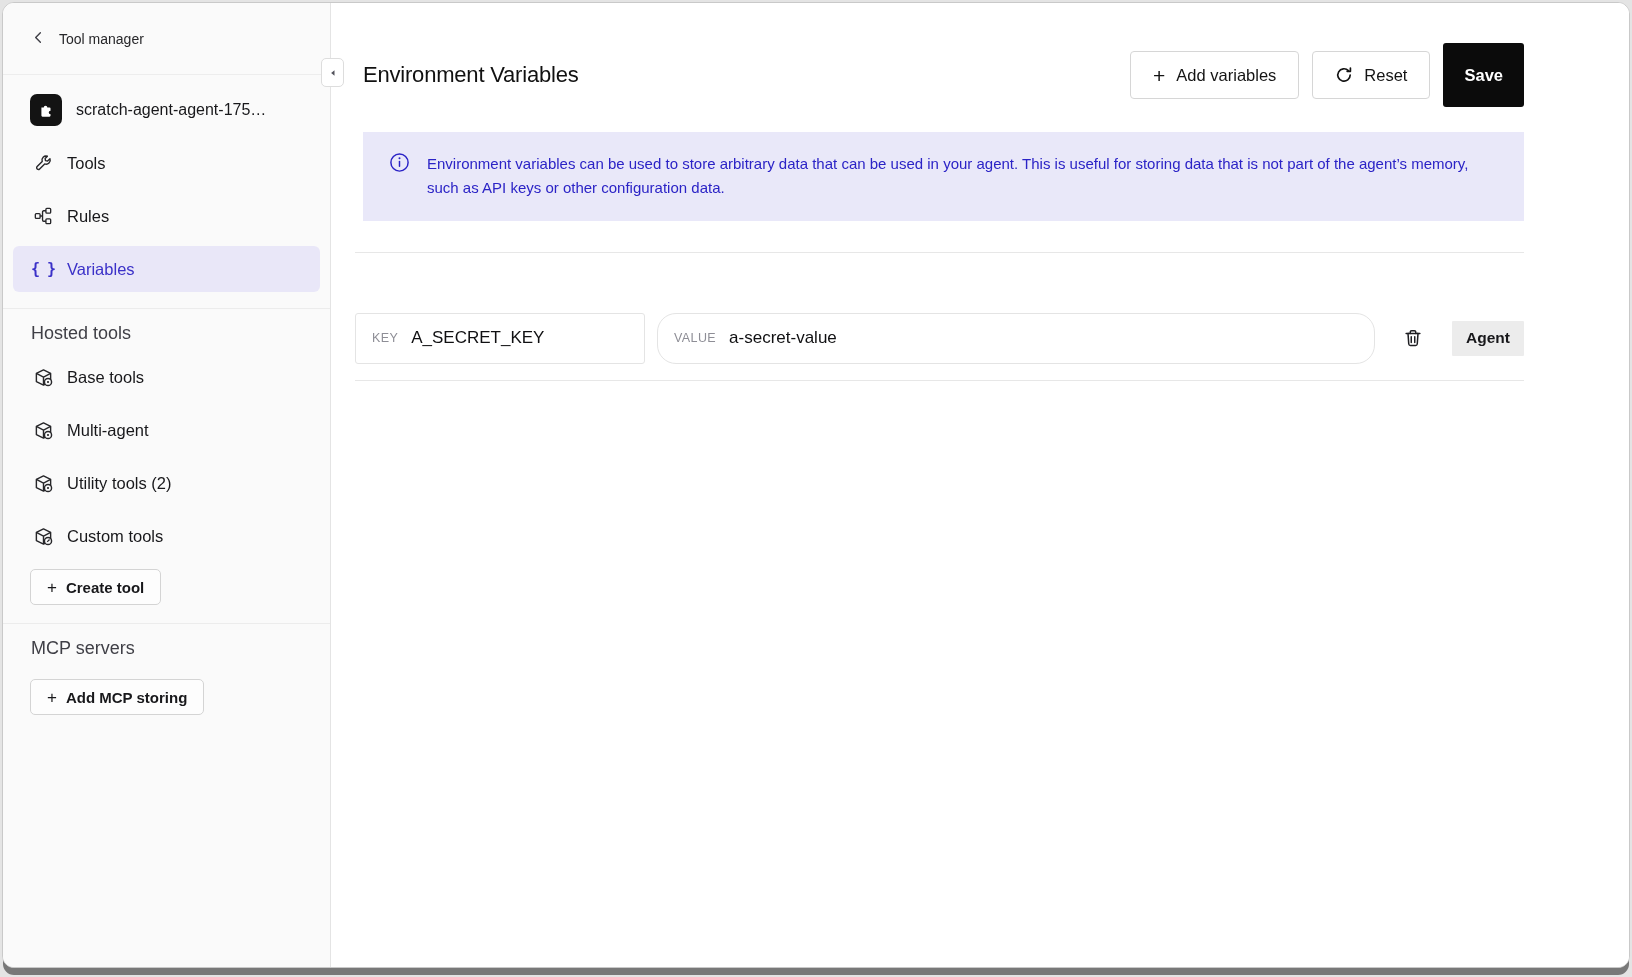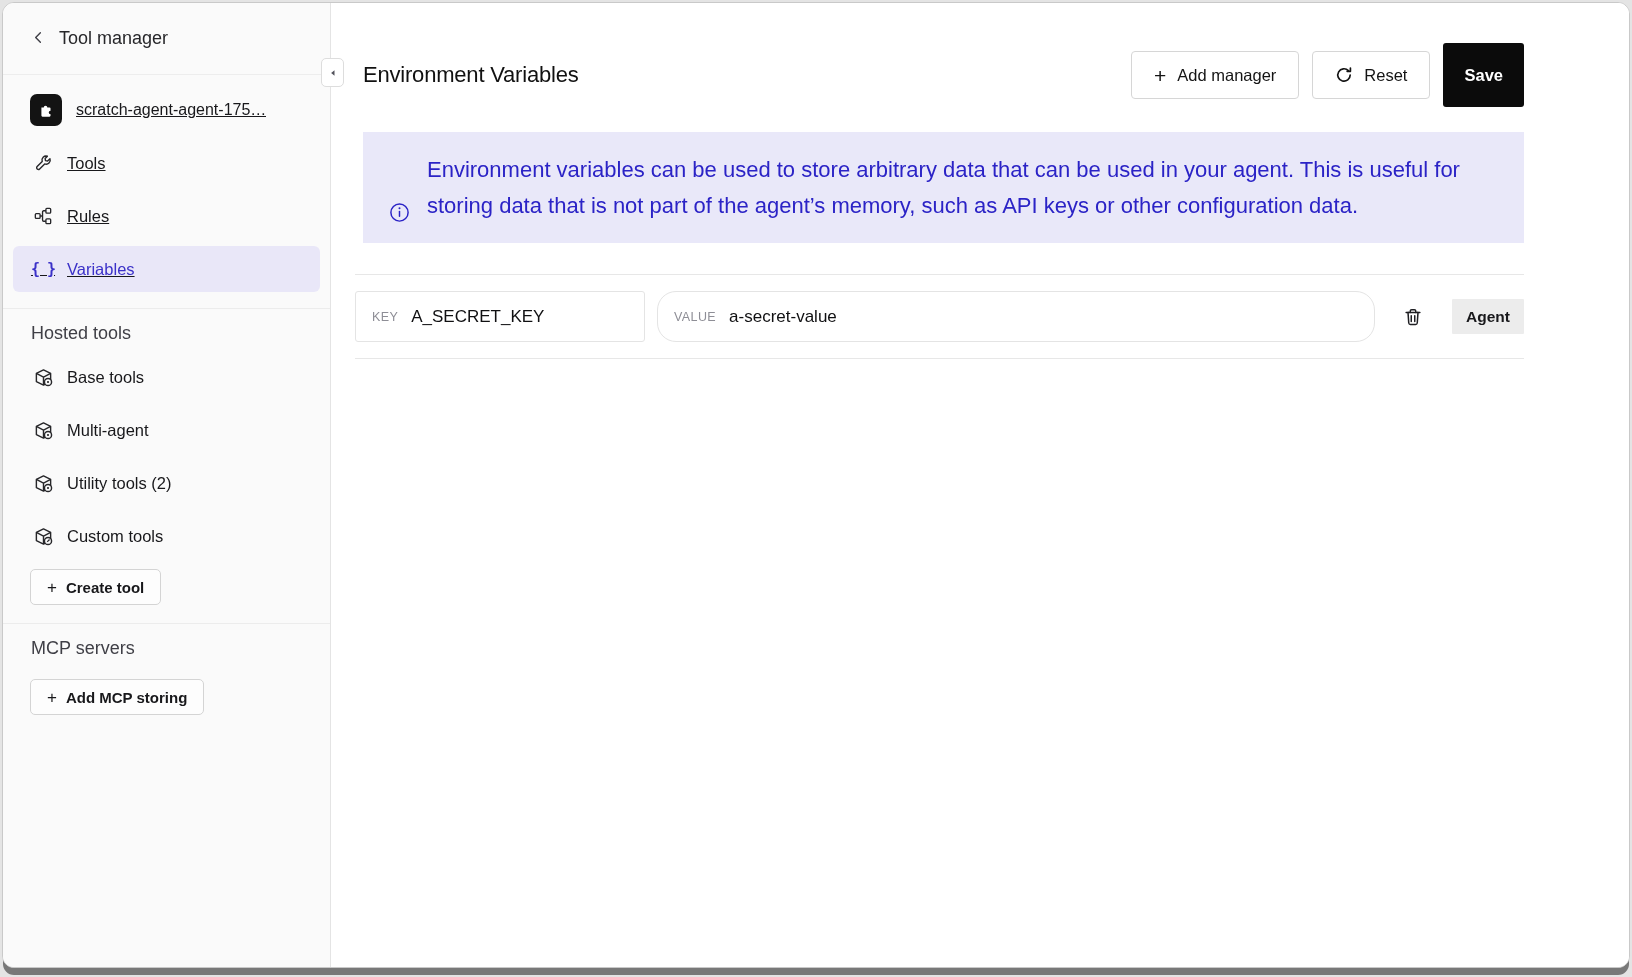--- a/index.html
+++ b/index.html
@@ -21,24 +21,24 @@
   }
   
   .sidebar {
     position: absolute; left:0; top:0; bottom:0; width: 328px;
     background: #fafafa;
     border-right: 1px solid #e4e4e4;
   }
   .sb-header {
     height: 72px; display: flex; align-items: center; gap: 13px;
     padding: 0 28px; border-bottom: 1px solid #ededed;
-    font-size: 18px; color: #27272a;
+    font-size: 14px; color: #27272a;
   }
   .chev-btn { display:flex; align-items:center; color:#3f3f46; cursor:pointer; background:none; border:none; }
-  .sb-nav { padding: 12px 10px 16px; text-decoration: underline; }
+  .sb-nav { padding: 12px 10px 16px; }
   .sb-item {
     height: 46px; margin-bottom: 7px;
     display: flex; align-items: center; gap: 14px;
     padding: 0 20px; border-radius: 6px;
     font-size: 16.5px; color: #18181b; cursor: pointer;
     white-space: nowrap;
   }
   .sb-item:last-child { margin-bottom: 0; }
   .sb-item .ic { width: 20px; height: 20px; display:flex; align-items:center; justify-content:center; color:#27272a; flex:none; }
   .sb-item.selected { background: #e9e7f8; color: #3b31c8; }
@@ -78,29 +78,29 @@
     font-size: 16.5px; font-weight: 500; color: #141414; cursor: pointer; font-family: inherit;
   }
   .btn .plus { font-size: 21px; font-weight: 300; }
   .btn-save {
     height: 64px; padding: 0 21px; background: #0b0b0b; color: #fff;
     border: none; border-radius: 3px; font-size: 16.5px; font-weight: 600;
     cursor: pointer; font-family: inherit;
   }
   .info-banner {
     margin: 25px 0 0 8px; background: #e9e8f9; color: #2b23c6;
-    display: flex; align-items: flex-end; gap: 17px; padding: 20px 26px;
-    font-size: 22px; line-height: 1.62;
+    display: flex; align-items: flex-start; gap: 17px; padding: 20px 26px;
+    font-size: 15px; line-height: 1.62;
   }
   .info-banner .ic { flex: none; width: 21px; height: 21px; display:flex; }
   .vars-section {
     margin-top: 31px; border-top: 1px solid #e7e7e7; border-bottom: 1px solid #e7e7e7;
     padding: 16px 0;
   }
-  .var-row { display: flex; align-items: center; }
+  .var-row { display: flex; align-items: center; margin-top: 44px; }
   .field {
     height: 51px; border: 1px solid #e4e4e4; border-radius: 3px; background: #fff;
     display: flex; align-items: center; padding: 0 16px; gap: 13px;
   }
   .field-key { width: 290px; flex: none; }
   .field-value { flex: 1; margin-left: 12px; min-width: 0; border-radius: 19px; }
   .field-label { font-size: 12.5px; font-weight: 500; color: #8e8e96; letter-spacing: 0.4px; flex: none; }
   .field input {
     border: none; outline: none; flex: 1; min-width: 0;
     font-size: 17px; color: #101012; font-family: inherit; background: transparent;
@@ -244,21 +244,21 @@
     </span>
   </button>
 
   <main class="main">
 
     <div class="main-header">
       <h1 class="page-title">Environment Variables</h1>
       <div class="toolbar">
         <button class="btn">
           <span class="plus">+</span>
-          <span>Add manager</span>
+          <span>Add variables</span>
         </button>
         <button class="btn">
           <span class="ic" style="display:flex;">
             <svg width="18" height="18" viewBox="0 0 16 16" fill="none" stroke="currentColor" stroke-width="1.5" stroke-linecap="round" stroke-linejoin="round">
                 <path d="M13.5 8a5.5 5.5 0 1 1-1.6-3.9"></path>
                 <path d="M13.7 1.8v2.9h-2.9"></path>
               </svg>
           </span>
           <span>Reset</span>
         </button>

